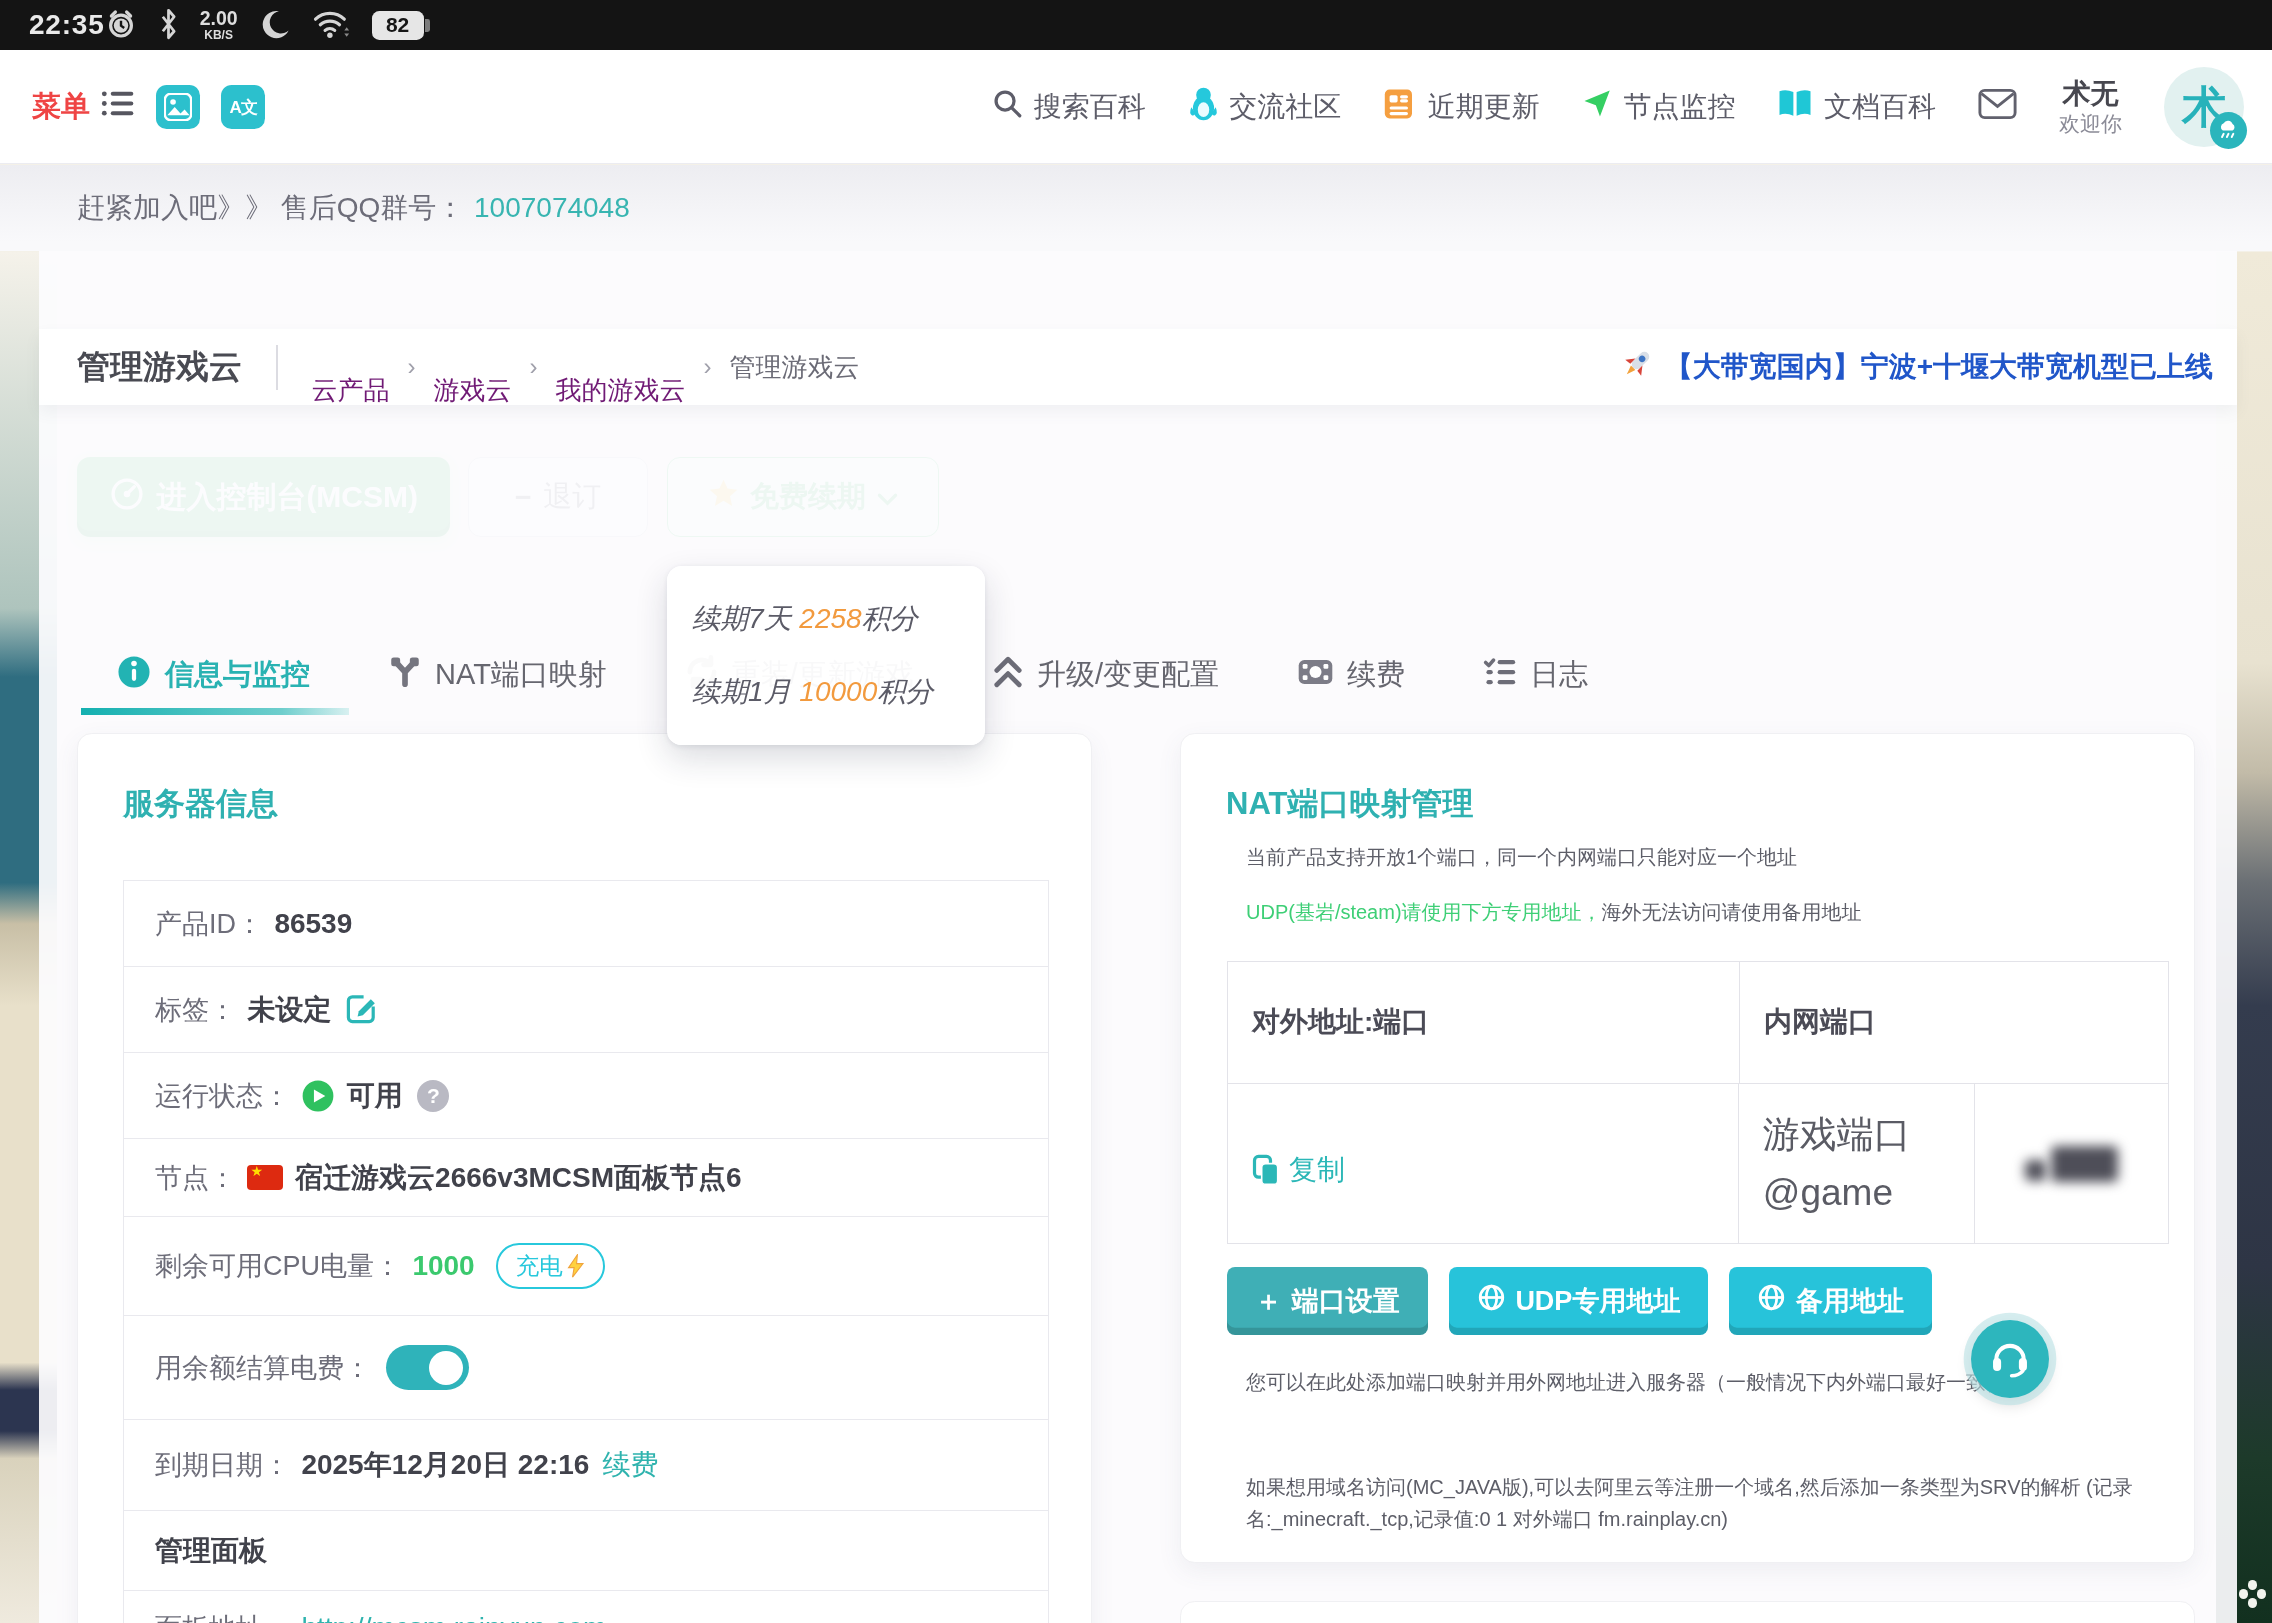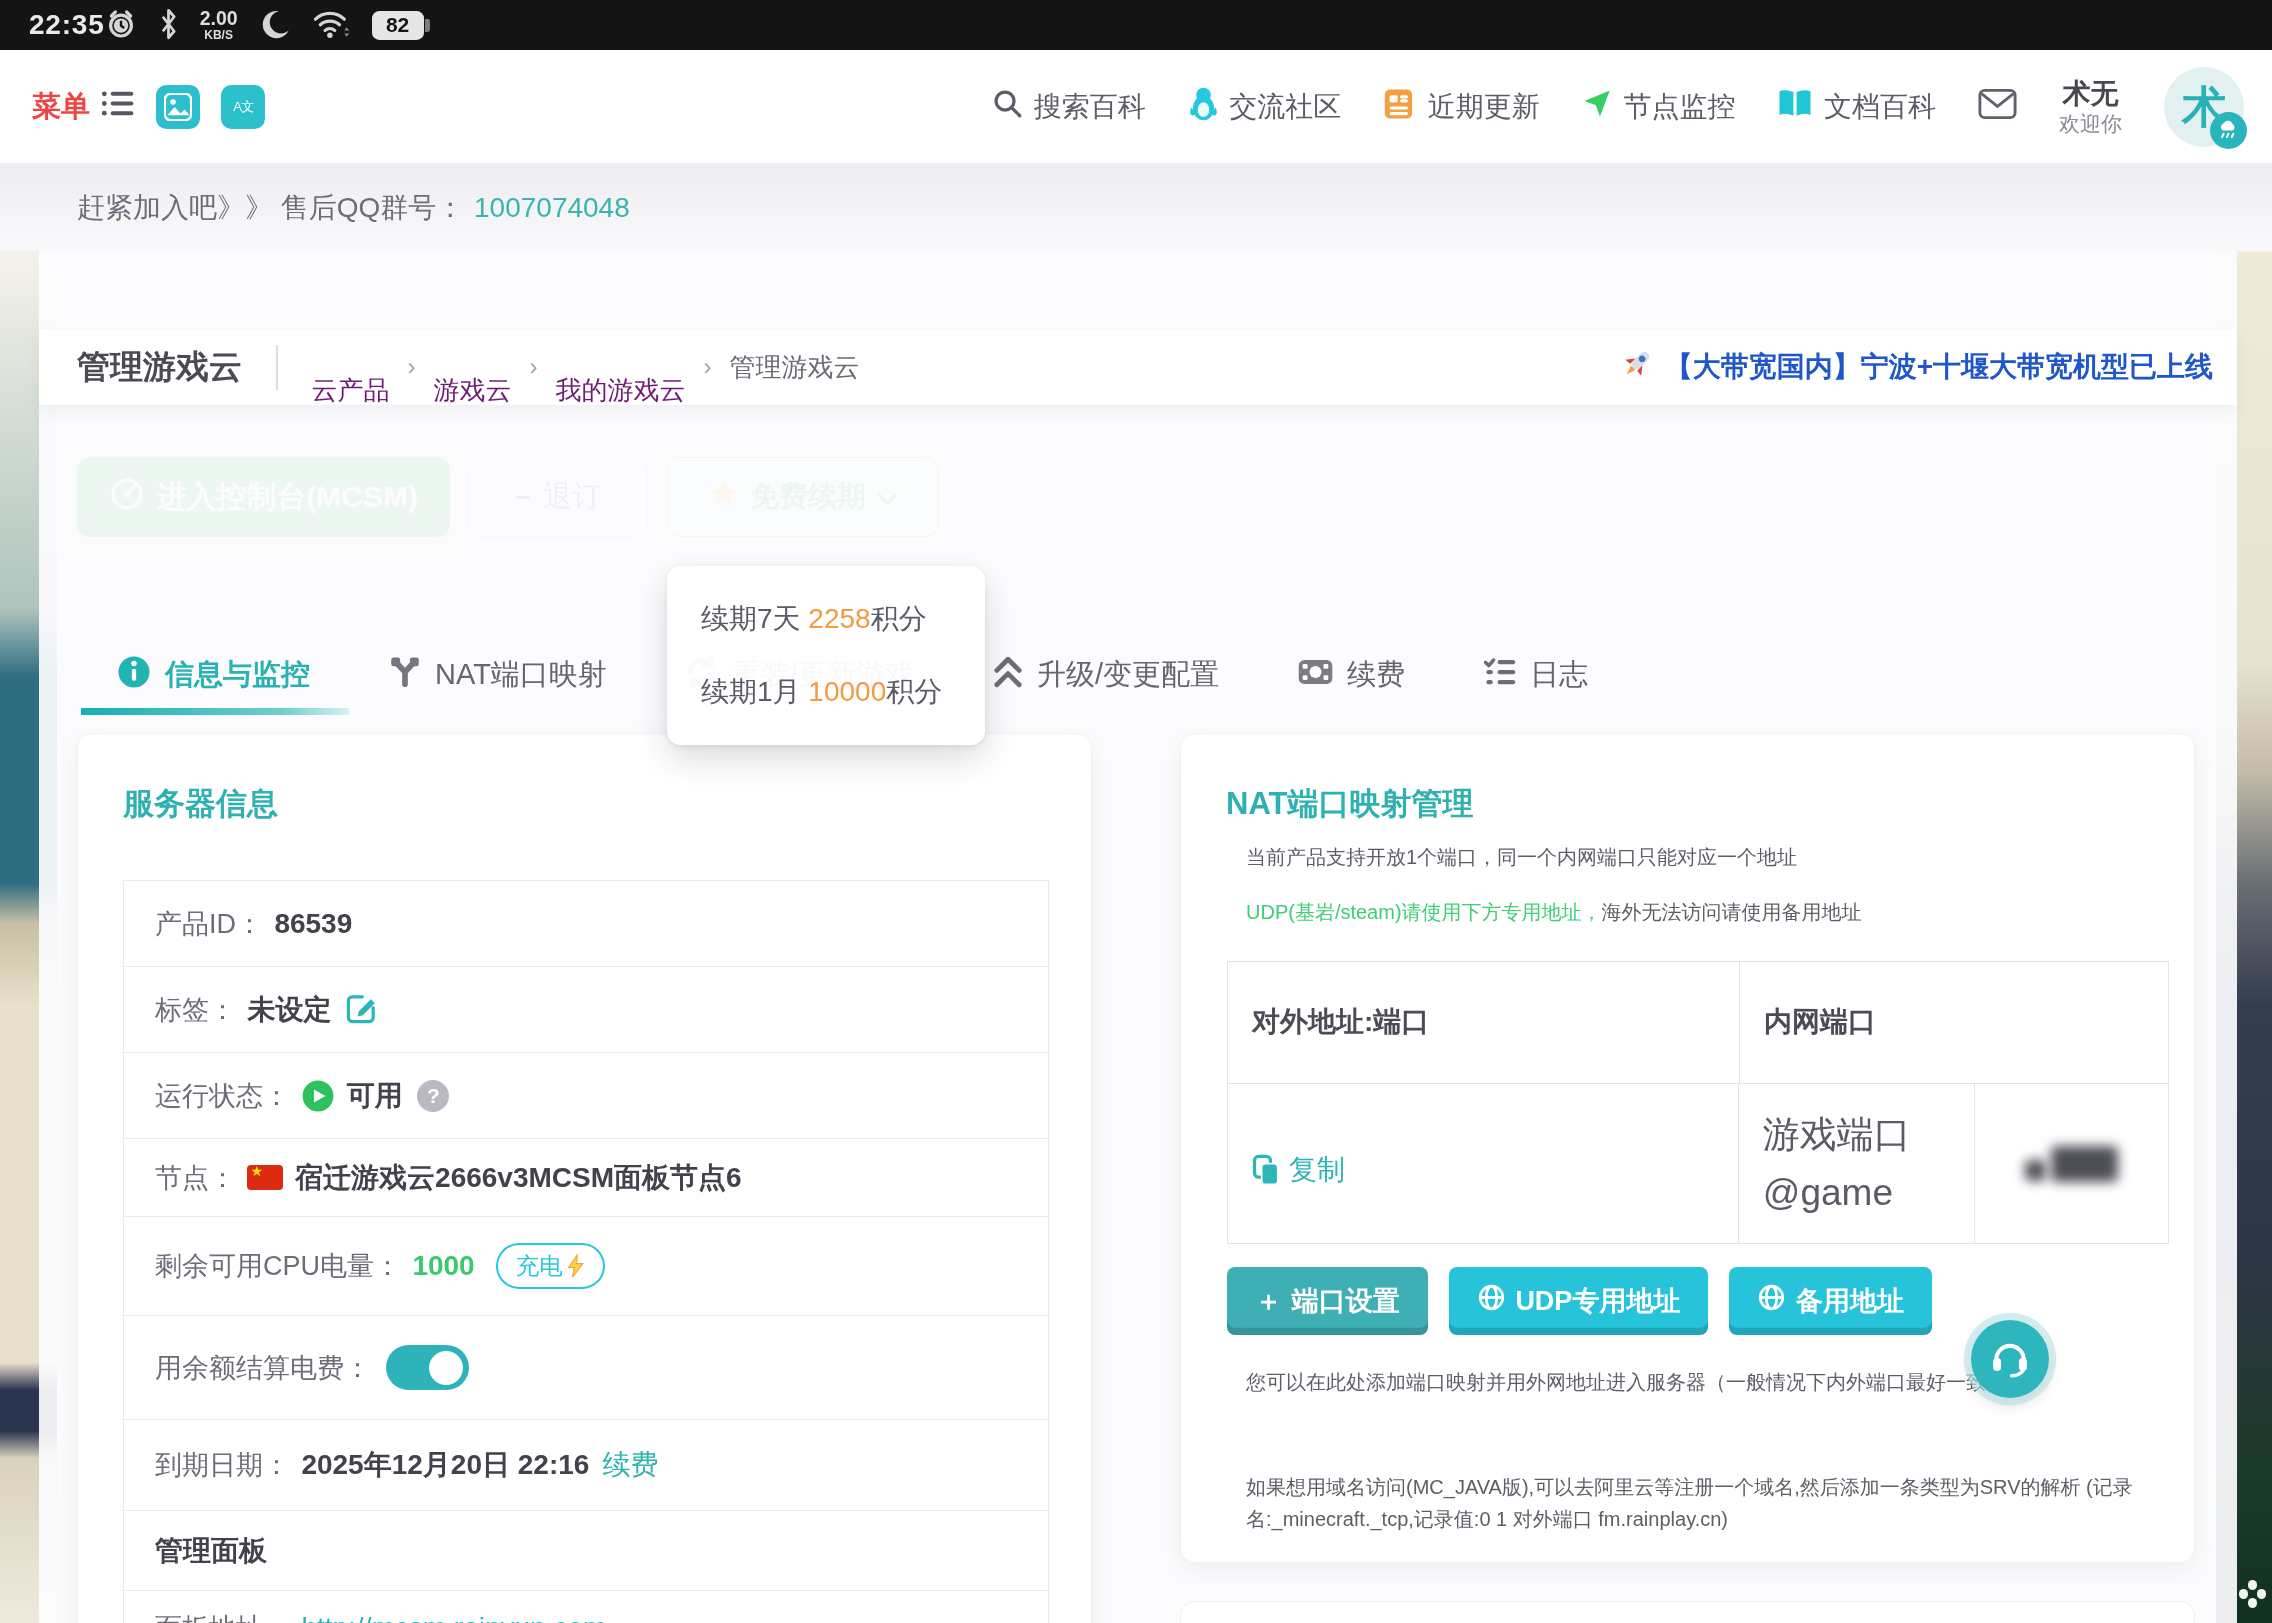--- a/index.html
+++ b/index.html
@@ -25,21 +25,21 @@
   .sb-batt{position:relative;width:52px;height:29px;border-radius:7.3px;background:#e6e6e6;
     display:flex;align-items:center;justify-content:center;font-size:21px;font-weight:700;color:#161616;}
   .sb-batt:after{content:"";position:absolute;right:-6.5px;top:8px;width:4.9px;height:13px;border-radius:0 2.4px 2.4px 0;background:#7d7d7d;}
 
   
   .navbar{position:absolute;left:0;top:50px;width:2273px;height:114px;background:#ffffff;border-bottom:0.8px solid #ececf1;z-index:40;}
   .nav-left{position:absolute;left:32px;top:0;height:114px;display:flex;align-items:center;gap:21px;}
   .menu-btn{display:flex;align-items:center;gap:11.4px;cursor:pointer;}
   .menu-btn span{font-size:29px;color:#ef4444;font-weight:600;}
   .sq-icon{width:44px;height:44px;border-radius:10.6px;background:#2cc0cd;display:flex;align-items:center;justify-content:center;color:#fff;}
-  .sq-icon b{font-size:13px;font-weight:400;letter-spacing:-0.8px;}
+  .sq-icon b{font-size:17px;font-weight:700;letter-spacing:-0.8px;}
   .nav-right{position:absolute;right:29px;top:0;height:114px;display:flex;align-items:center;gap:42px;}
   .nav-item{display:flex;align-items:center;gap:10.6px;cursor:pointer;}
   .nav-item span{font-size:28px;color:#5d5d69;font-weight:500;}
   .user-block{display:flex;flex-direction:column;align-items:center;line-height:1.25;}
   .user-block .uname{font-size:28px;font-weight:700;color:#47474f;}
   .user-block .uwel{font-size:21px;color:#8b8b97;}
   .avatar{position:relative;width:80px;height:80px;border-radius:50%;background:#e2f1f0;display:flex;align-items:center;justify-content:center;}
   .avatar .ch{font-size:44px;font-weight:700;color:#27b2ba;}
   .avatar .badge{position:absolute;right:-3.2px;bottom:-1.6px;width:37px;height:37px;border-radius:50%;background:#2ab5bc;display:flex;align-items:center;justify-content:center;}
 
@@ -65,21 +65,21 @@
   
   .btn{position:absolute;display:flex;align-items:center;justify-content:center;gap:11.4px;border-radius:13px;cursor:pointer;}
   .btn-console{left:77px;top:457px;width:373px;height:80px;background:#2eb85c;color:#fff;font-size:30px;font-weight:600;
     box-shadow:inset 0 -6.5px 0 rgba(0,0,0,0.13),0 4.9px 11.4px rgba(46,184,92,0.25);}
   .btn-unsub{left:468px;top:457px;width:180px;height:80px;background:#fff;border:1.6px solid #c3c3cd;color:#5d5d68;font-size:29px;}
   .btn-renew{left:667px;top:457px;width:272px;height:80px;background:#edfaf1;border:1.6px solid #41c268;color:#2fb057;font-size:29px;font-weight:600;}
 
   
   .dropdown{position:absolute;left:667px;top:566px;width:318px;height:179px;background:rgba(255,255,255,0.95);border-radius:14.6px;
     box-shadow:0 13px 32px rgba(30,40,60,0.16),0 1.6px 4.9px rgba(30,40,60,0.08);z-index:30;display:flex;flex-direction:column;justify-content:space-evenly;}
-  .dd-item{padding-left:34px;font-size:28px;color:#5b5b67;cursor:pointer;}
+  .dd-item{padding-left:25px;font-size:28px;color:#5b5b67;cursor:pointer;font-style:italic;}
   .dd-item .pts{color:#f29a3e;}
 
   
   .tabs{position:absolute;left:116px;top:648px;height:54px;display:flex;align-items:center;gap:78px;z-index:10;}
   .tab{display:flex;align-items:center;gap:13px;font-size:29px;color:#66666f;font-weight:500;cursor:pointer;white-space:nowrap;}
   .tab.active{color:#29b2b2;font-weight:600;}
   .tab-underline{position:absolute;left:81px;top:708px;width:268px;height:6.5px;z-index:10;
     background:linear-gradient(90deg,#14b0b0 0%,#6fcecd 75%,rgba(150,220,218,0.35) 100%);}
 
   

